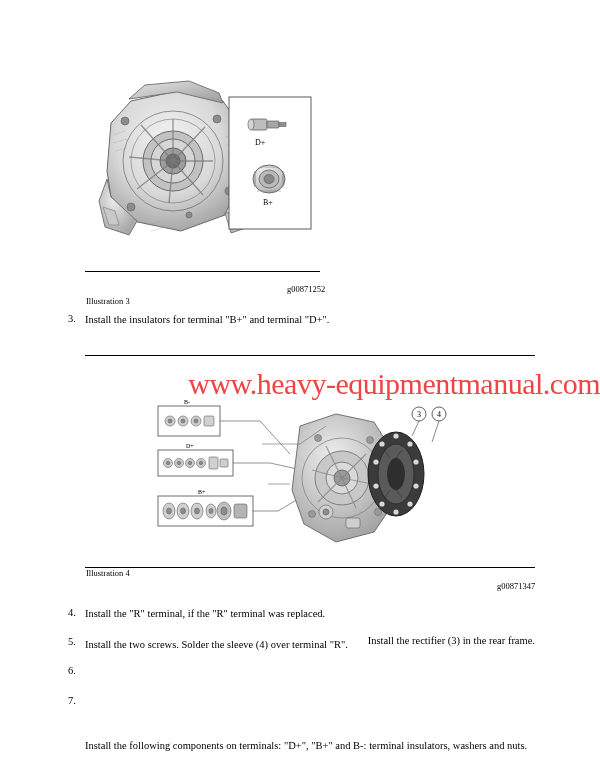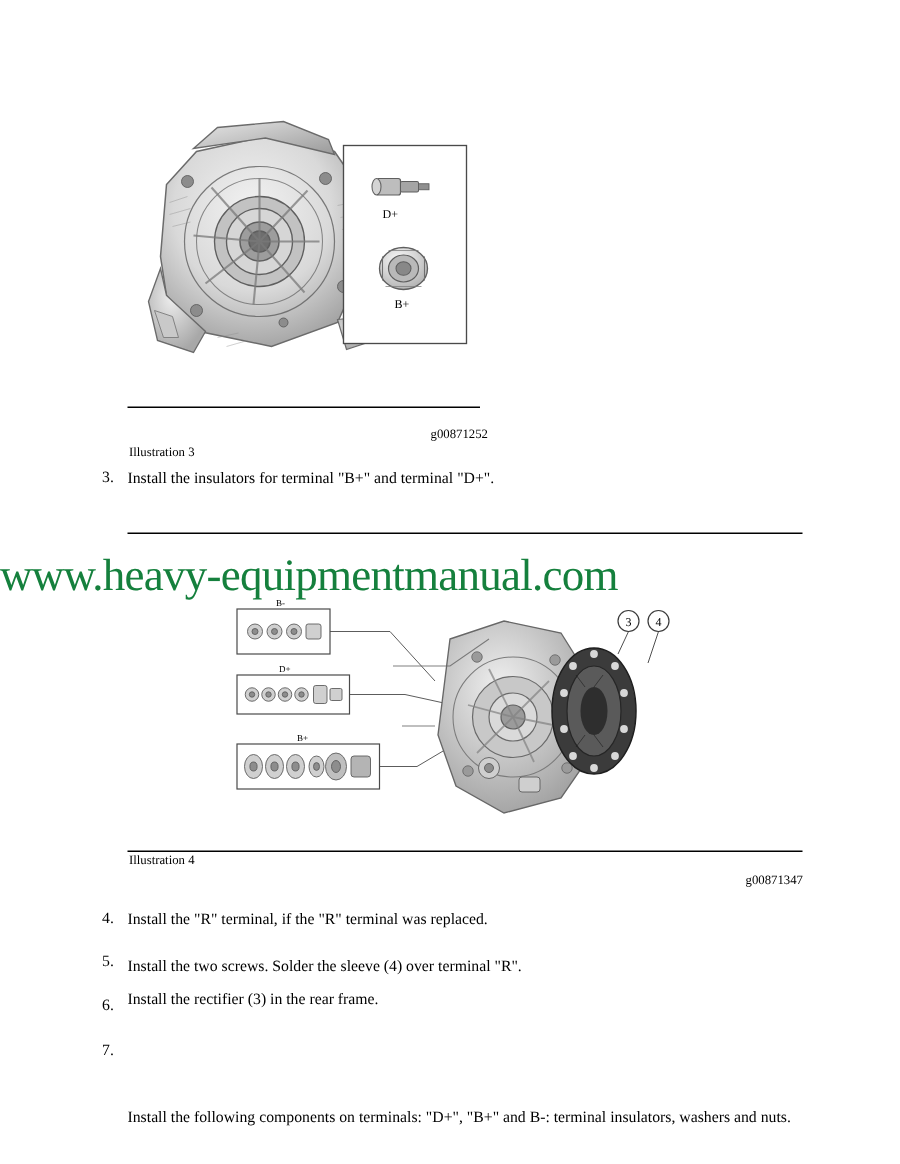--- a/index.html
+++ b/index.html
@@ -62,24 +62,24 @@
     font-size: 10.5px;
     color: #000;
   }
 
   
   .watermark {
     position: absolute;
     left: 0;
     top: 367px;
     width: 600px;
-    text-align: left;
+    text-align: right;
     font-family: "Liberation Serif", serif;
     font-size: 30px;
-    color: #15803d;
+    color: #ef4444;
     letter-spacing: -0.5px;
     z-index: 50;
     white-space: nowrap;
   }
 
   
   .fig2-wrap {
     position: absolute;
     left: 150px;
     top: 392px;
@@ -343,21 +343,21 @@
   </div>
 
   <div class="rule" style="left:85px; top:567px; width:450px;"></div>
   <div class="cap-row" style="left:86px; top:568px;">Illustration 4</div>
   <div class="cap-row" style="left:497px; top:581px;">g00871347</div>
 
   <div class="num" style="left:68px; top:607px;">4.</div>
   <div class="body-text" style="left:85px; top:607px; width:450px;">Install the "R" terminal, if the "R" terminal was replaced.</div>
 
   <div class="num" style="left:68px; top:636px;">5.</div>
-  <div class="body-text" style="left:85px; top:660px; width:450px;">Install the rectifier (3) in the rear frame.</div>
+  <div class="body-text" style="left:85px; top:634px; width:450px;text-align:right;">Install the rectifier (3) in the rear frame.</div>
 
   <div class="num" style="left:68px; top:665px;">6.</div>
   <div class="body-text" style="left:85px; top:638px; width:450px;">Install the two screws. Solder the sleeve (4) over terminal "R".</div>
 
   <div class="num" style="left:68px; top:695px;">7.</div>
   <div class="body-text" style="left:85px; top:695px; width:452px;margin-top:44px;">Install the following components on terminals: "D+", "B+" and B-: terminal insulators, washers and nuts.</div>
 
   <div class="watermark">www.heavy-equipmentmanual.com</div>
 
 </div>

